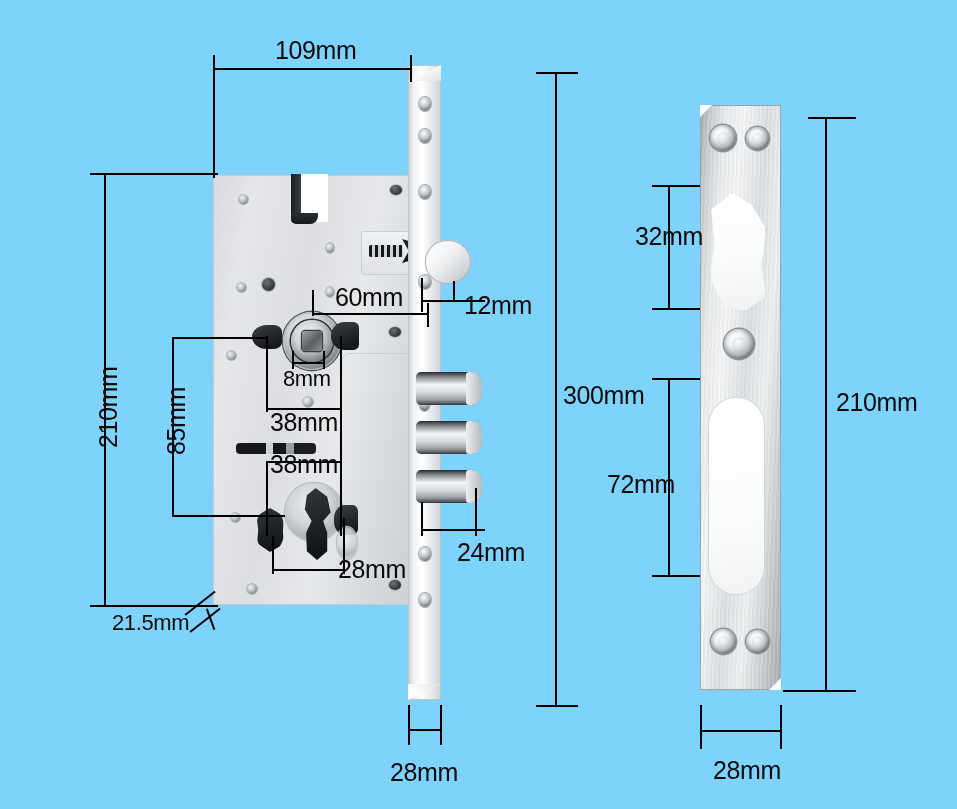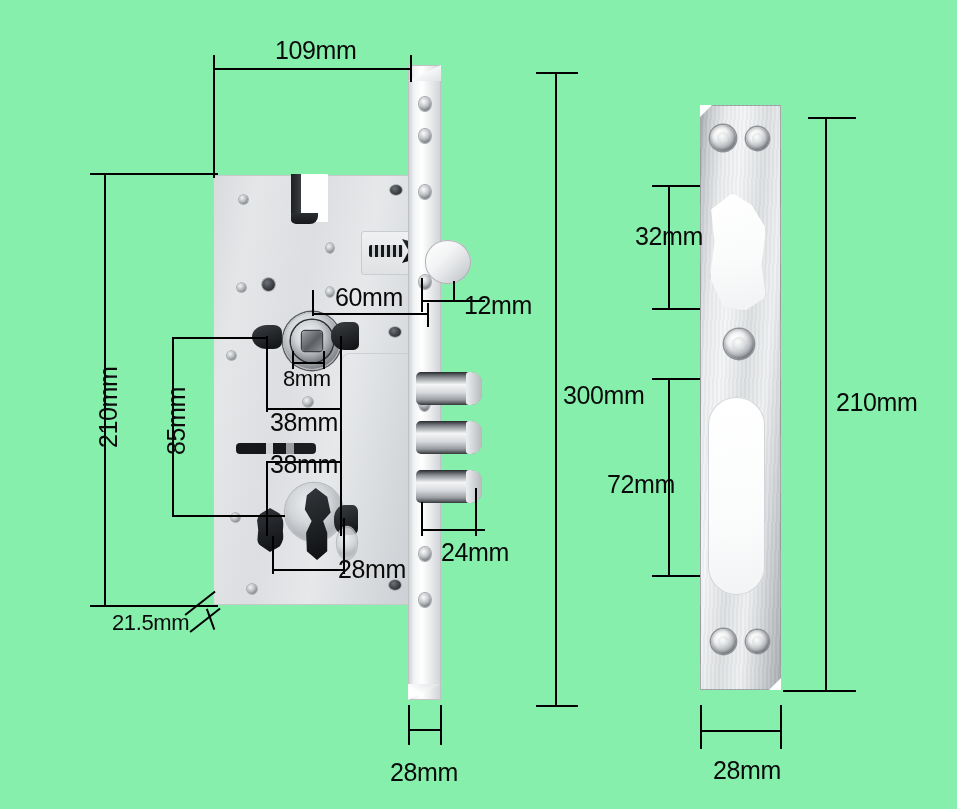--- a/index.html
+++ b/index.html
@@ -5,21 +5,21 @@
 <style>
   html,body{margin:0;padding:0;background:#ffffff;}
   body{
     font-family:"Liberation Sans","DejaVu Sans",sans-serif;
     color:#000;
   }
   #stage{
     position:relative;
     width:957px;
     height:809px;
-    background:#86efac;
+    background:#7dd3fc;
     overflow:hidden;
   }
   
   .dimline{position:absolute;background:#000;}
   .dimline.h{height:1.6px;}
   .dimline.v{width:1.6px;}
   .tick{position:absolute;background:#000;}
   .tick.v{width:1.6px;}
   .dimlabel{
     position:absolute;
@@ -328,21 +328,21 @@
   <div class="dimlabel" style="left:338px;top:557px;">28mm</div>
 
   <div class="dimline h" style="left:421px;top:300px;width:64px;"></div>
   <div class="tick v" style="left:421px;top:278px;height:34px;"></div>
   <div class="tick v" style="left:453px;top:281px;height:21px;"></div>
   <div class="dimlabel" style="left:464px;top:293px;">12mm</div>
 
   <div class="dimline h" style="left:421px;top:529px;width:64px;"></div>
   <div class="tick v" style="left:421px;top:502px;height:34px;"></div>
   <div class="tick v" style="left:475px;top:488px;height:48px;"></div>
-  <div class="dimlabel" style="left:441px;top:540px;">24mm</div>
+  <div class="dimlabel" style="left:457px;top:540px;">24mm</div>
 
   <div class="dimline h" style="left:98px;top:605px;width:115px;"></div>
   <div class="arrowslash" style="left:185px;top:614px;width:38px;transform:rotate(-38deg);"></div>
   <div class="arrowslash" style="left:190px;top:631px;width:38px;transform:rotate(-38deg);"></div>
   <div class="arrowslash" style="left:207px;top:608px;width:22px;transform:rotate(70deg);"></div>
   <div class="dimlabel small" style="left:112px;top:612px;">21.5mm</div>
 
   <div class="dimline h" style="left:408px;top:729px;width:33px;"></div>
   <div class="tick v" style="left:408px;top:705px;height:40px;"></div>
   <div class="tick v" style="left:440px;top:705px;height:40px;"></div>

